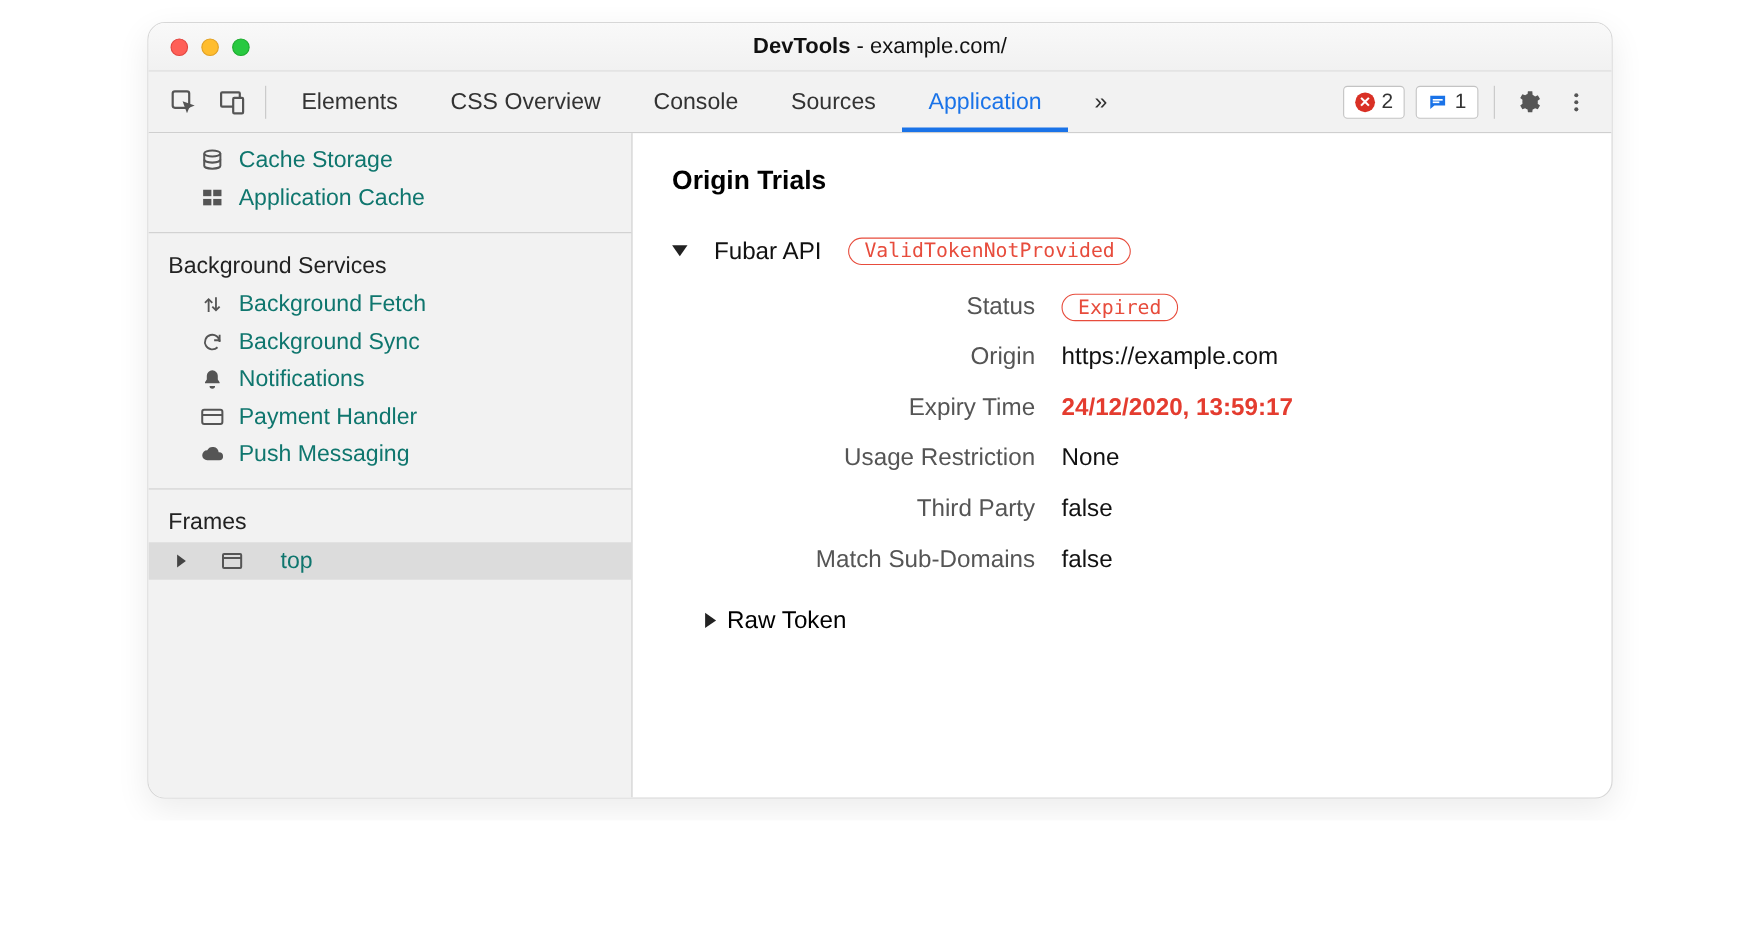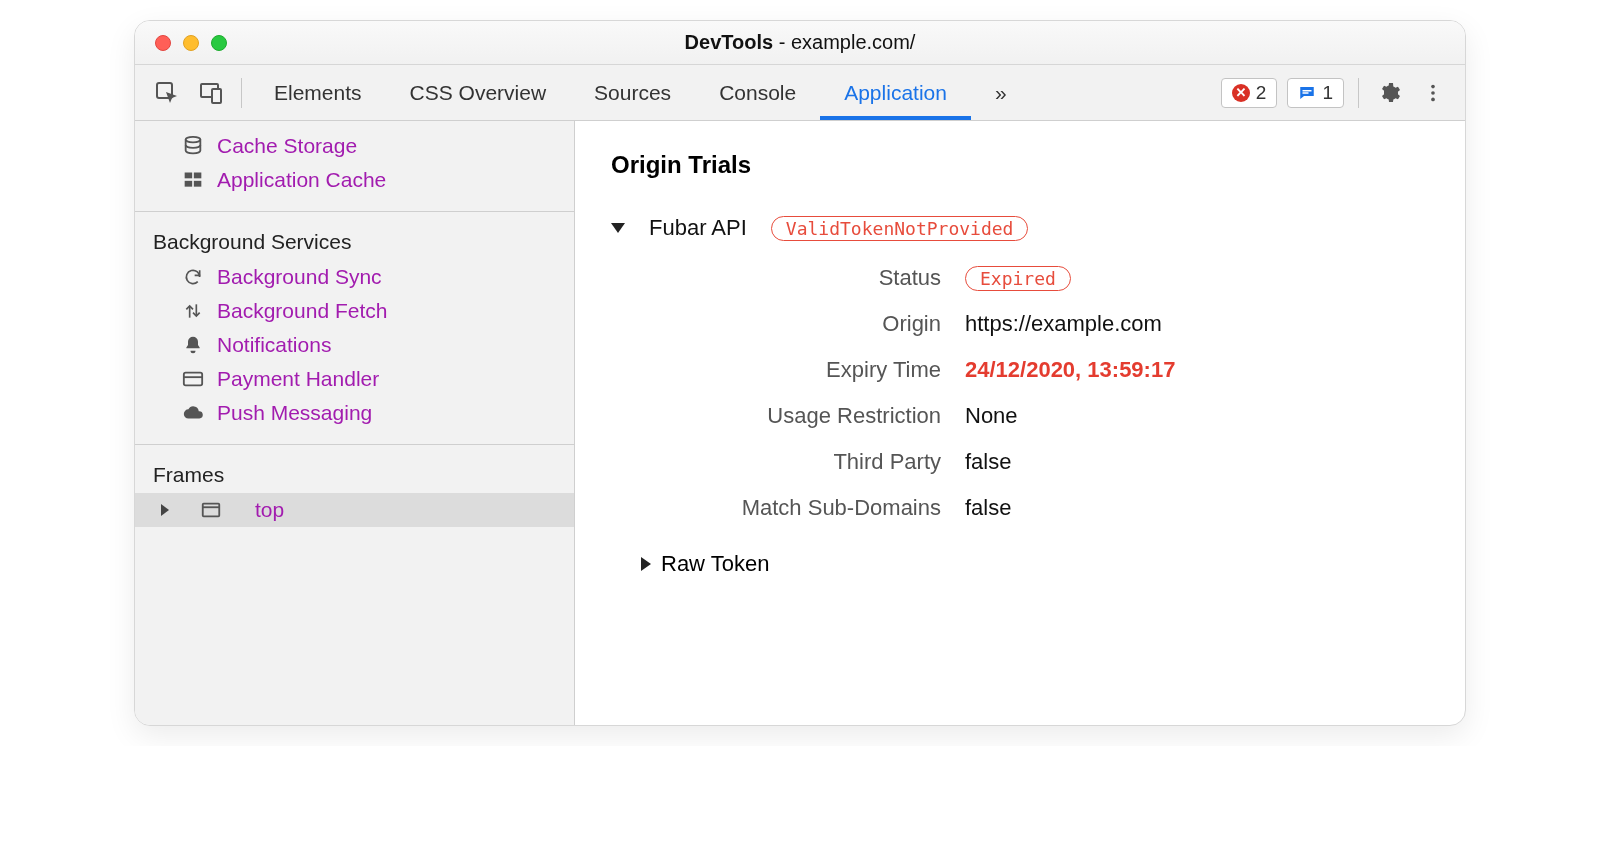--- a/index.html
+++ b/index.html
@@ -106,21 +106,21 @@
     display:flex; flex-direction:column;
     font-size: 21px;
   }
   .side-section { border-bottom:1px solid #cfcfcf; padding: 8px 0 14px; }
   .side-section:last-child { border-bottom:none; }
   .side-heading {
     padding: 10px 18px 6px; color:#222; font-size:21px;
   }
   .side-item {
     display:flex; align-items:center; gap:12px;
-    padding: 5px 18px 5px 46px; color:#a21caf; cursor:pointer;
+    padding: 5px 18px 5px 46px; color:#0f766e; cursor:pointer;
   }
   .side-item .ic { width:24px; height:24px; display:flex; align-items:center; justify-content:center; color:#555; }
   .side-item.sel {
     background:#dcdcdc;
   }
   .side-item .tri {
     width:0; height:0; border-left:8px solid #444;
     border-top:6px solid transparent; border-bottom:6px solid transparent;
     margin-right: -2px;
   }
@@ -195,24 +195,24 @@
     <div class="vrule"></div>
 
     <div class="tabs">
       <div class="tab">
           <span>Elements</span>
         </div>
       <div class="tab">
           <span>CSS Overview</span>
         </div>
       <div class="tab">
+          <span>Console</span>
+        </div>
+      <div class="tab">
           <span>Sources</span>
-        </div>
-      <div class="tab">
-          <span>Console</span>
         </div>
       <div class="tab active">
           <span>Application</span>
         </div>
       <div class="tab">
           <span>»</span>
         </div>
     </div>
 
     <div class="spacer"></div>
@@ -274,39 +274,39 @@
           </span>
           <span>Application Cache</span>
         </div>
       </div>
 
       <div class="side-section">
         <div class="side-heading">Background Services</div>
         <div class="side-item">
           <span class="ic">
             <svg width="20" height="20" viewBox="0 0 24 24" fill="none" stroke="#555" stroke-width="2">
-                <path d="M20 12a8 8 0 1 0-2.3 5.6"></path>
-                <path d="M20 4v6h-6"></path>
-              </svg>
-          </span>
-          <span>Background Sync</span>
-        </div>
-        <div class="side-item">
-          <span class="ic">
-            <svg width="20" height="20" viewBox="0 0 24 24" fill="none" stroke="#555" stroke-width="2">
                 <path d="M8 20V6"></path>
                 <path d="M4 10l4-4 4 4"></path>
                 <path d="M16 4v14"></path>
                 <path d="M12 14l4 4 4-4"></path>
               </svg>
           </span>
           <span>Background Fetch</span>
         </div>
         <div class="side-item">
           <span class="ic">
+            <svg width="20" height="20" viewBox="0 0 24 24" fill="none" stroke="#555" stroke-width="2">
+                <path d="M20 12a8 8 0 1 0-2.3 5.6"></path>
+                <path d="M20 4v6h-6"></path>
+              </svg>
+          </span>
+          <span>Background Sync</span>
+        </div>
+        <div class="side-item">
+          <span class="ic">
             <svg width="20" height="20" viewBox="0 0 24 24" fill="#555">
                 <path d="M12 2a6 6 0 0 0-6 6v4l-2 3v1h16v-1l-2-3V8a6 6 0 0 0-6-6zm0 20a3 3 0 0 0 3-3H9a3 3 0 0 0 3 3z"></path>
               </svg>
           </span>
           <span>Notifications</span>
         </div>
         <div class="side-item">
           <span class="ic">
             <svg width="22" height="22" viewBox="0 0 24 24" fill="none" stroke="#555" stroke-width="2">
                 <rect x="2" y="5" width="20" height="14" rx="2"></rect>

